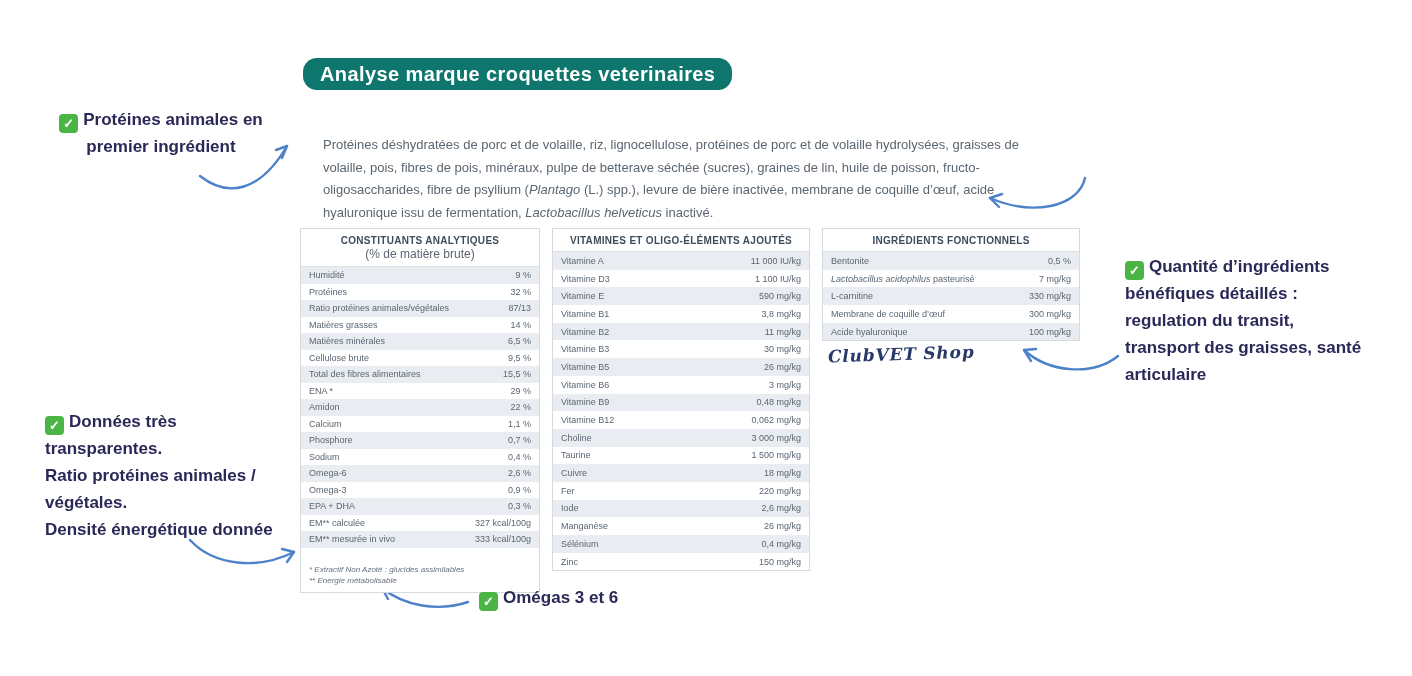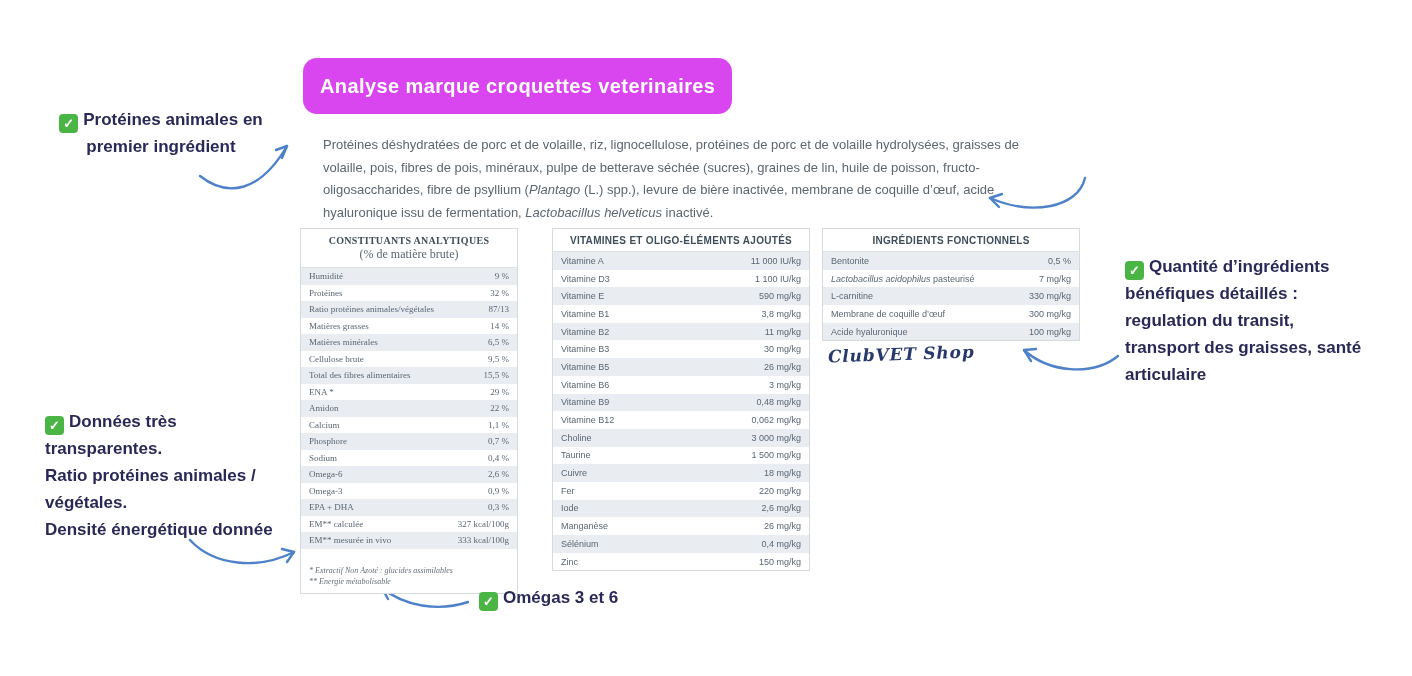--- a/index.html
+++ b/index.html
@@ -1,28 +1,28 @@
 <!DOCTYPE html>
 <html><head>
 <meta charset="utf-8">
 <style>
   html,body{margin:0;padding:0;background:#fff;}
   .canvas{position:relative;width:1412px;height:676px;background:#ffffff;overflow:hidden;
           font-family:"Liberation Sans",sans-serif;}
 
-  .title-badge{position:absolute;left:303px;top:58px;background:#d946ef;color:#ffffff;
-    font-weight:bold;font-size:20px;line-height:24px;padding:16px 17px;border-radius:14px;
+  .title-badge{position:absolute;left:303px;top:58px;background:#0f766e;color:#ffffff;
+    font-weight:bold;font-size:20px;line-height:24px;padding:4px 17px;border-radius:14px;
     letter-spacing:.4px;}
 
   .ingredients{position:absolute;left:307px;top:118px;width:732px;margin:16px;
     font-size:13px;line-height:22.5px;color:#5b6670;}
   .ingredients .it{font-style:italic;}
 
   .table{position:absolute;background:#ffffff;border:1px solid #d5dadf;color:#5a6673;box-sizing:border-box;}
-  .t1{left:300px;top:228px;width:218px;font-family:Liberation Serif, serif;}
+  .t1{left:300px;top:228px;width:240px;}
   .t2{left:552px;top:228px;width:258px;}
   .t3{left:822px;top:228px;width:258px;}
   .t-head{padding:6px 4px 5px;text-align:center;border-bottom:1px solid #dde2e7;}
   .t-title{font-size:10px;font-weight:bold;color:#3d4d5c;letter-spacing:.3px;}
   .t-sub{font-size:12px;color:#5a6673;margin-top:1px;}
   .t-row{display:flex;justify-content:space-between;align-items:center;padding:0 8px;font-size:9px;}
   .t1 .t-row{height:16.5px;padding-left:8px;}
   .t2 .t-row,.t3 .t-row{height:17.7px;}
   .t-row.alt{background:#e9edf1;}
   .t-label{white-space:nowrap;}

